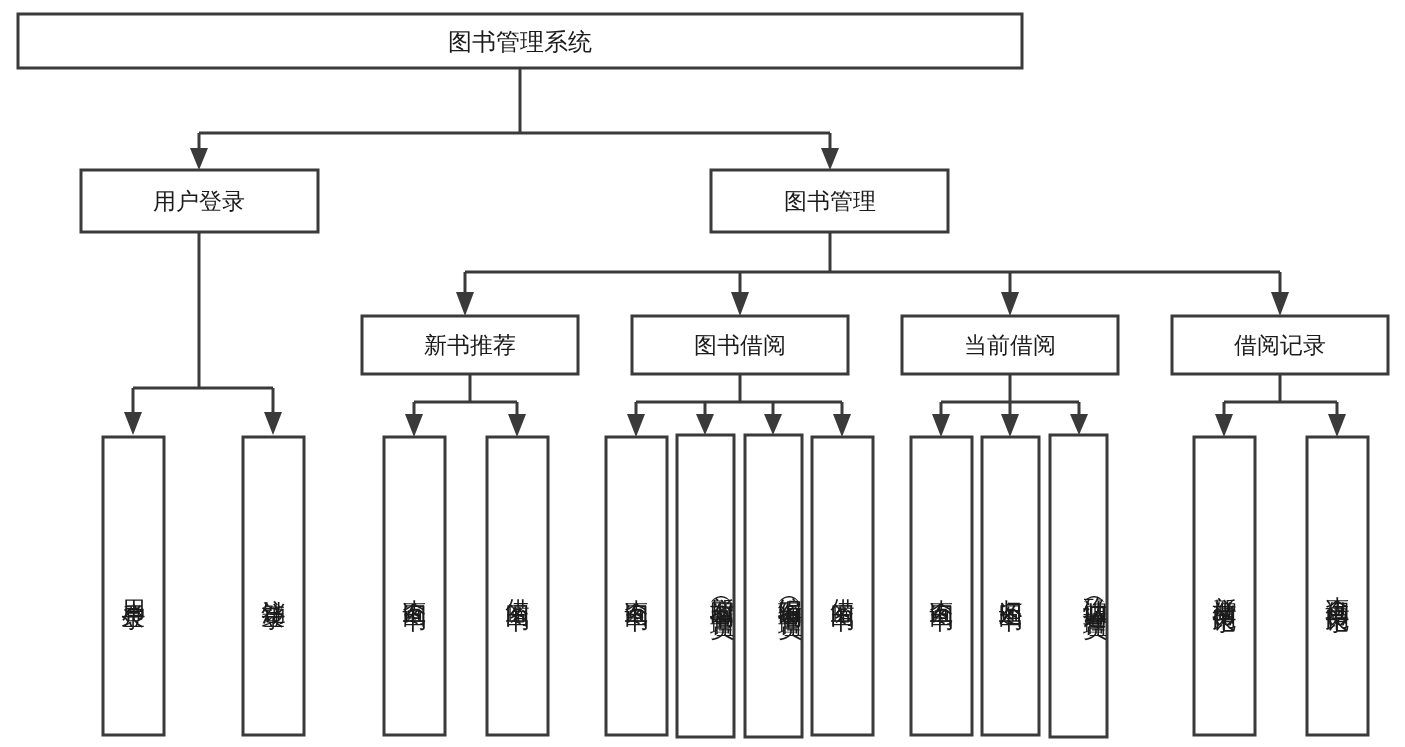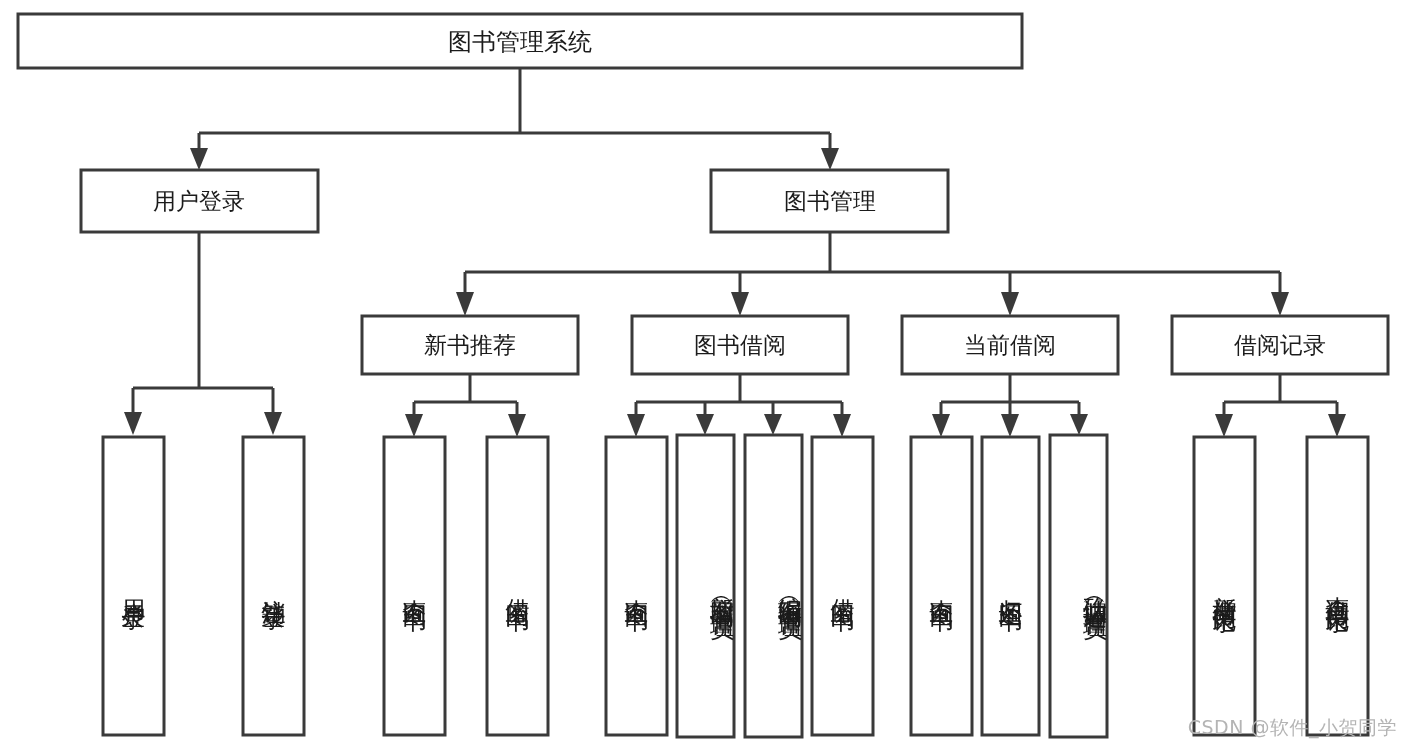--- a/index.html
+++ b/index.html
@@ -227,15 +227,14 @@
   <div class="leaf-label" style="left:745px; top:435px; width:57px; height:302px; align-items:flex-start; padding-top:8px; box-sizing:border-box;">编辑图书（管理员）</div>
   <div class="leaf-label" style="left:812px; top:437px; width:61px; height:298px;">借阅图书</div>
 
   <div class="leaf-label" style="left:911px; top:437px; width:61px; height:298px;">查询图书</div>
   <div class="leaf-label" style="left:982px; top:437px; width:57px; height:298px;">归还图书</div>
   <div class="leaf-label" style="left:1050px; top:435px; width:57px; height:302px; align-items:flex-start; padding-top:8px; box-sizing:border-box;">确认归还（管理员）</div>
 
   <div class="leaf-label" style="left:1194px; top:437px; width:61px; height:298px;">新增借阅记录</div>
   <div class="leaf-label" style="left:1307px; top:437px; width:61px; height:298px;">查询借阅记录</div>
 
-  <div class="watermark">CSDN @软件_小贺同学</div>
 
 </div>
 
 </body></html>

